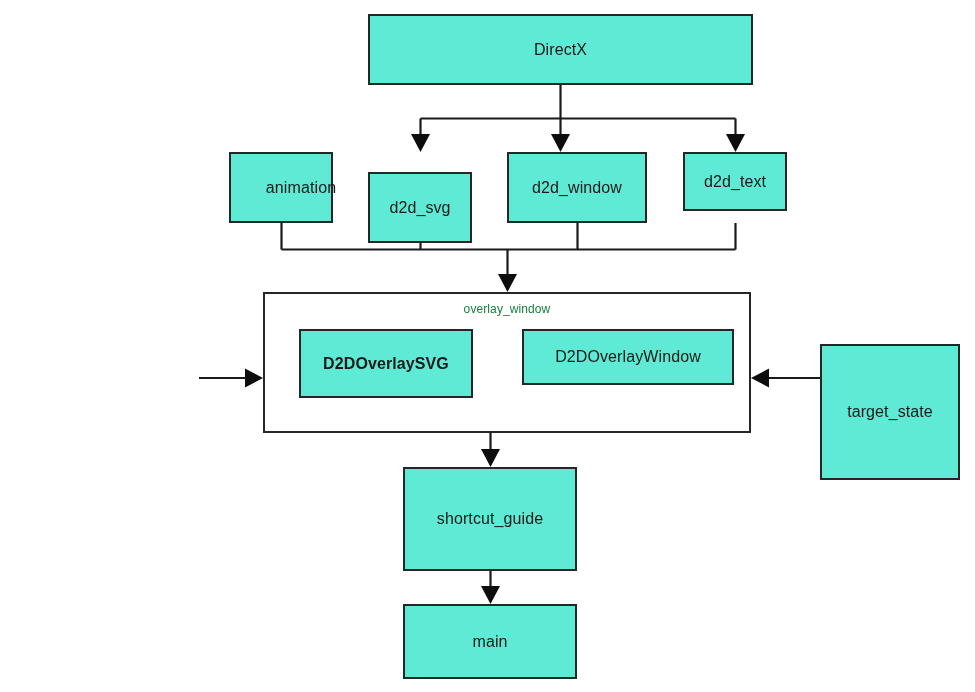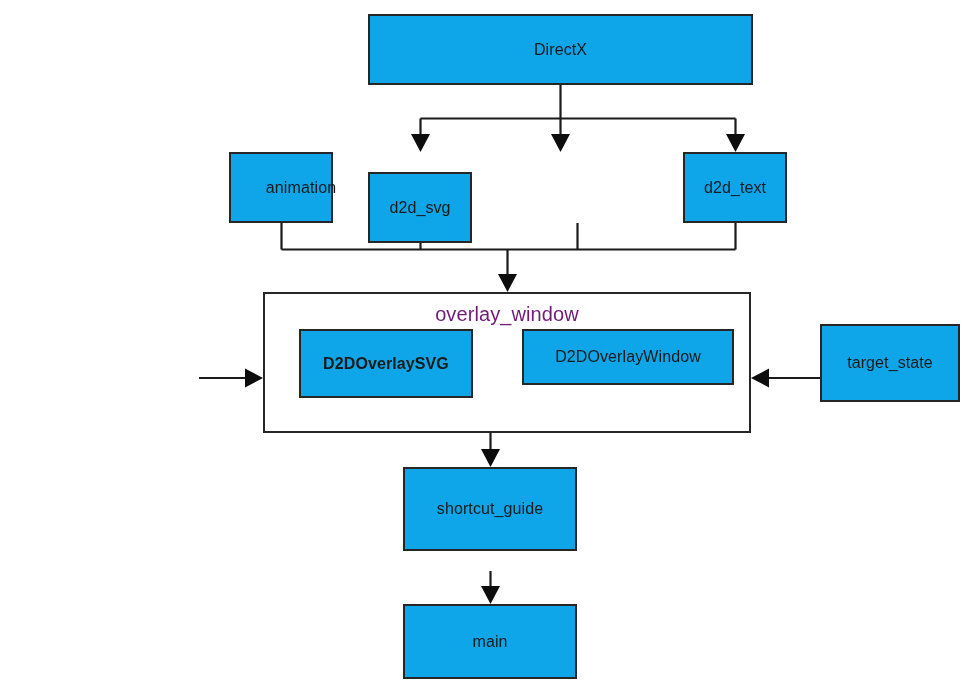--- a/index.html
+++ b/index.html
@@ -24,21 +24,21 @@
     left: 0;
     top: 0;
     width: 975px;
     height: 692px;
     pointer-events: none;
   }
   .node {
     position: absolute;
     box-sizing: border-box;
     border: 2px solid #262626;
-    background: #0ea5e9;
+    background: #5eead4;
     display: flex;
     align-items: center;
     justify-content: center;
     color: #1a1a1a;
     font-size: 16px;
     line-height: 1.2;
     letter-spacing: 0.1px;
     white-space: nowrap;
     z-index: 2;
   }
@@ -46,39 +46,39 @@
     display: block;
     background: transparent;
     z-index: 1;
   }
   .container-label {
     position: absolute;
     left: 0;
     right: 0;
     top: 8px;
     text-align: center;
-    font-size: 20px;
-    color: #701a75;
+    font-size: 12px;
+    color: #15803d;
     white-space: nowrap;
   }
   .node.child {
     z-index: 3;
   }
   
   #node-directx            { left: 368px; top: 14px;  width: 385px; height: 71px; }
   #node-animation          { left: 229px; top: 152px; width: 104px; height: 71px; padding-left: 40px; }
   #node-d2d_svg            { left: 368px; top: 152px; width: 104px; height: 71px; margin-top: 20px; }
   #node-d2d_window         { left: 507px; top: 152px; width: 140px; height: 71px; }
-  #node-d2d_text           { left: 683px; top: 152px; width: 104px; height: 71px; }
+  #node-d2d_text           { left: 683px; top: 152px; width: 104px; height: 59px; }
   #node-overlay_window     { left: 263px; top: 292px; width: 488px; height: 141px; }
   #node-d2doverlaysvg      { left: 299px; top: 329px; width: 174px; height: 69px; font-weight: bold; }
   #node-d2doverlaywindow   { left: 511px; top: 329px; width: 212px; height: 56px; margin-left: 11px; }
   #node-tasklist_positions { left: 19px;  top: 324px; width: 180px; height: 107px; }
-  #node-target_state       { left: 820px; top: 324px; width: 140px; height: 78px; }
-  #node-shortcut_guide     { left: 403px; top: 467px; width: 174px; height: 84px; }
+  #node-target_state       { left: 820px; top: 344px; width: 140px; height: 136px; }
+  #node-shortcut_guide     { left: 403px; top: 467px; width: 174px; height: 104px; }
   #node-main               { left: 403px; top: 604px; width: 174px; height: 75px; }
 
   .edge-line {
     stroke: #1a1a1a;
     stroke-width: 2.2;
     fill: none;
   }
   .edge-head {
     fill: #0d0d0d;
     stroke: none;
@@ -129,20 +129,23 @@
   </div>
 
   <div class="node" id="node-animation">
     <span>animation</span>
   </div>
 
   <div class="node" id="node-d2d_svg">
     <span>d2d_svg</span>
   </div>
 
+  <div class="node" id="node-d2d_window">
+    <span>d2d_window</span>
+  </div>
 
   <div class="node" id="node-d2d_text">
     <span>d2d_text</span>
   </div>
 
   <div class="node container" id="node-overlay_window">
     <div class="container-label">overlay_window</div>
   </div>
 
   <div class="node child" id="node-d2doverlaysvg">

